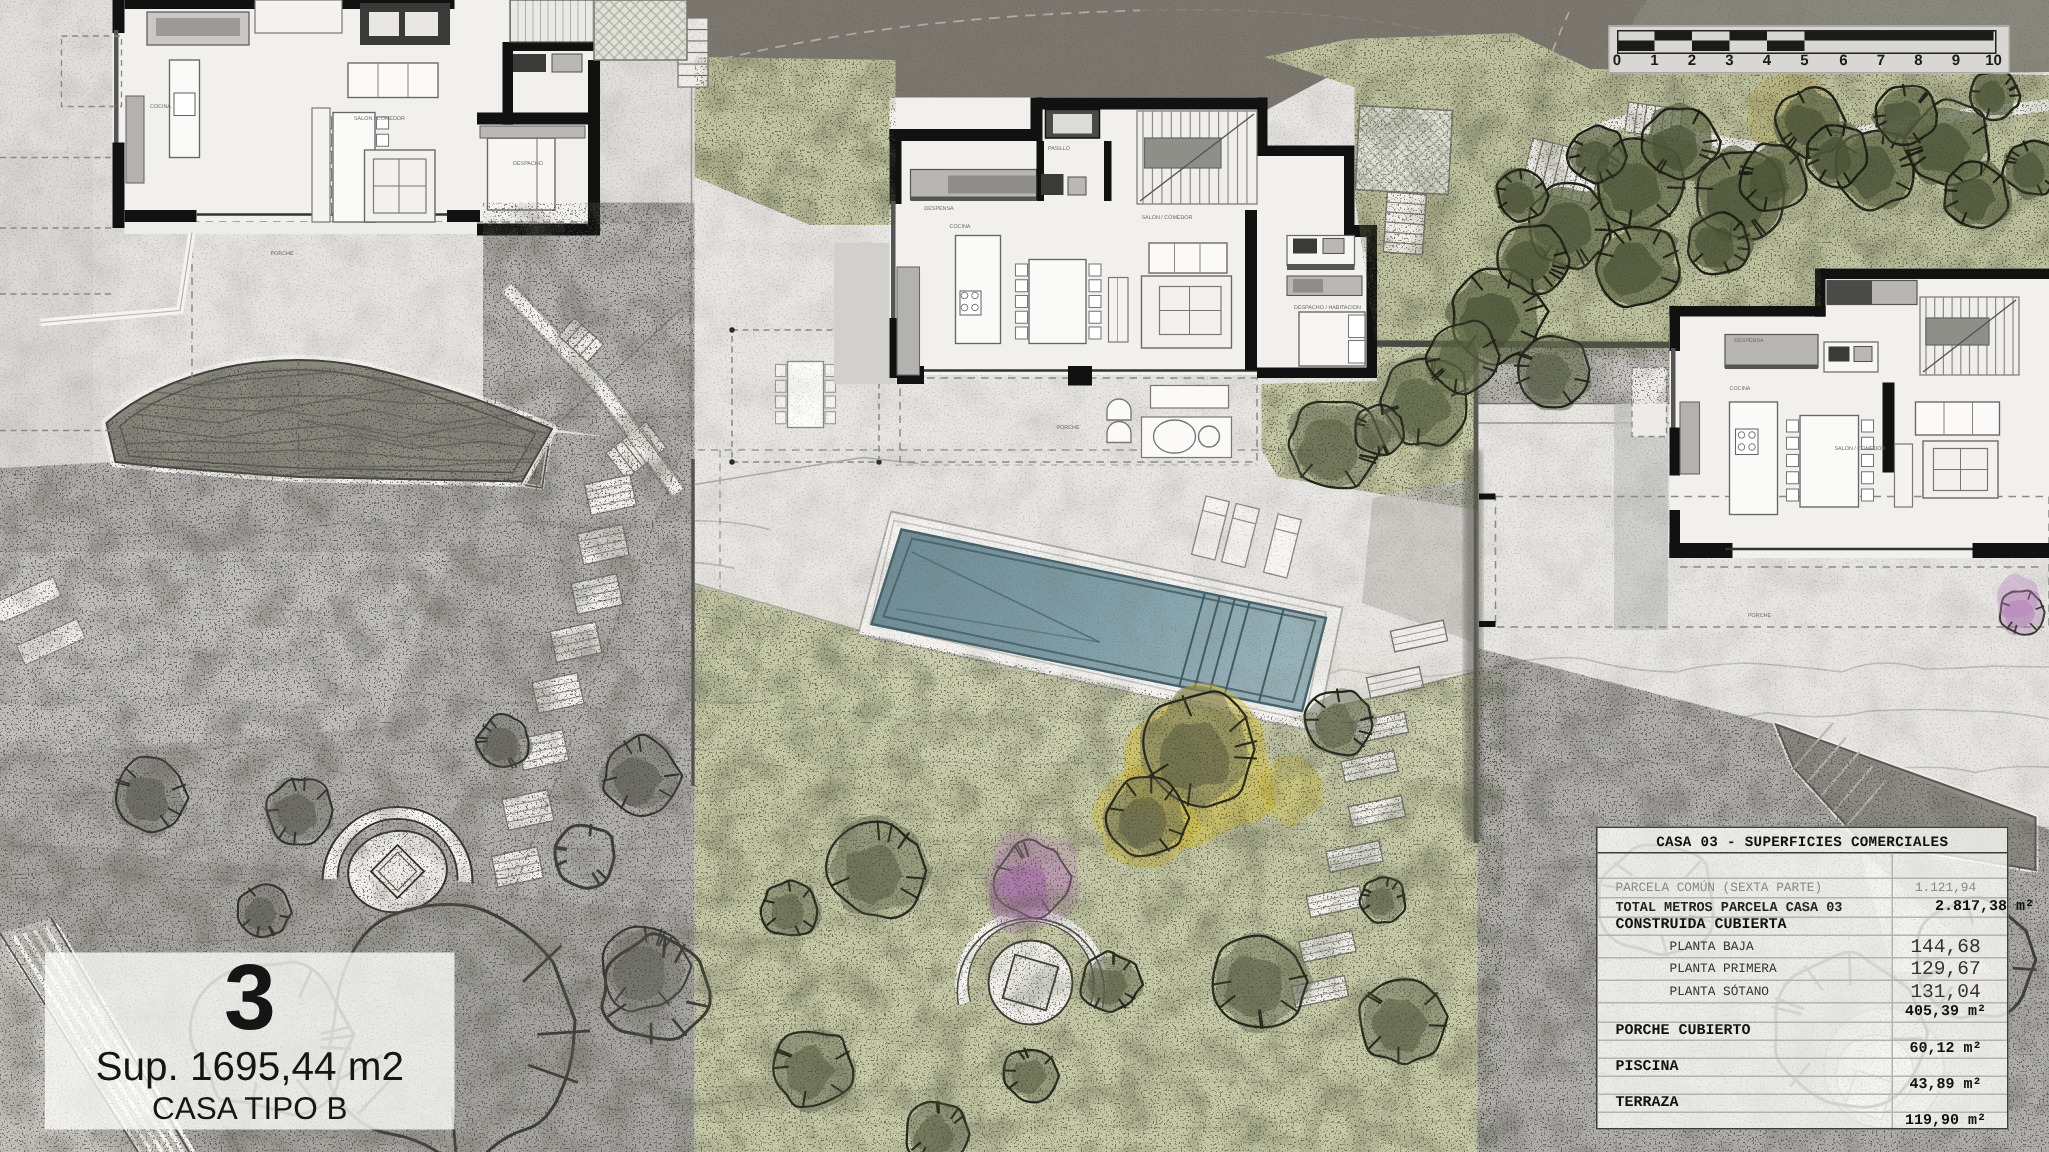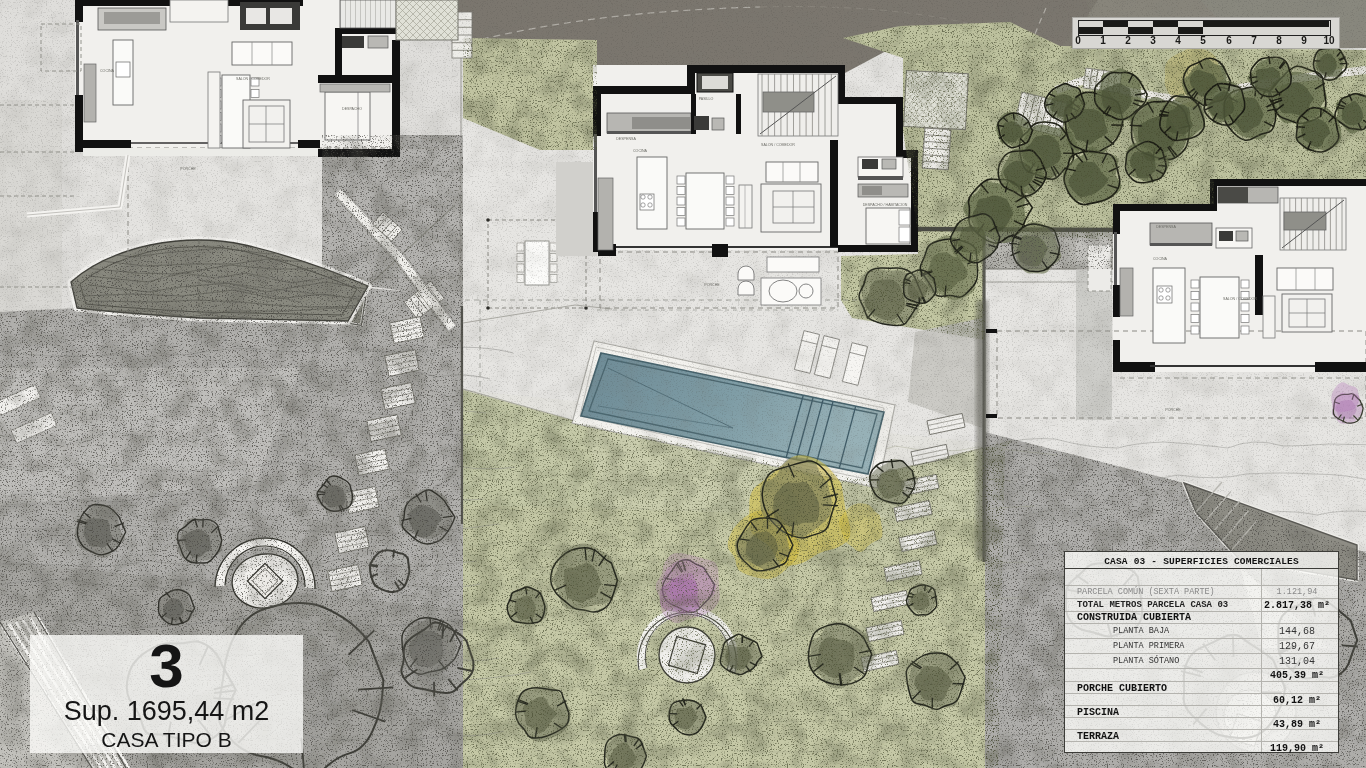--- a/index.html
+++ b/index.html
@@ -12,24 +12,24 @@
 .snum{position:absolute;top:17px;width:16px;text-align:center;font-size:10px;font-weight:bold;color:#1a1a18;}
 .tbl{position:absolute;left:1064px;top:551px;width:273px;height:200px;
   background:rgba(252,252,250,0.78);border:1.5px solid #3c3c38;font-family:Liberation Mono, monospace;}
 .tr{position:absolute;left:0;width:100%;border-top:1px solid #b4b3ae;box-sizing:border-box;}
 .tr.head{border-top:none;border-bottom:1px solid #3c3c38;}
 .th{font-weight:bold;font-size:9.5px;text-align:center;padding-top:4px;color:#111;letter-spacing:0.2px;}
 .tl{position:absolute;left:12px;top:50%;transform:translateY(-50%);white-space:nowrap;}
 .tv{position:absolute;left:196px;width:72px;text-align:center;top:50%;transform:translateY(-50%);white-space:nowrap;}
 .b1 .tl,.b1 .tv{font-weight:bold;font-size:10px;color:#111;}
 .b2 .tl{font-weight:bold;font-size:9px;color:#222;}
-.b2 .tv{font-weight:bold;font-size:10px;color:#111;}
+.b2 .tv{font-weight:bold;font-size:10px;color:#111;padding-left:26px;}
 .gray .tl,.gray .tv{font-size:8.5px;color:#888;}
 .sub .tl{font-size:8.5px;color:#333;left:48px;}
-.sub .tv{font-size:10px;color:#333;}
+.sub .tv{font-size:13px;color:#333;}
 .bv .tv{font-weight:bold;font-size:10px;color:#111;}
 .tdiv{position:absolute;left:196px;top:17px;bottom:0;width:1px;background:#b4b3ae;}
 .lbl{position:absolute;left:30px;top:635px;width:273px;height:118px;
   background:rgba(252,252,250,0.78);text-align:center;color:#151515;}
 .l3{font-size:62px;font-weight:bold;line-height:56px;margin-top:3px;}
 .ls{font-size:27px;margin-top:2px;}
 .lc{font-size:21px;margin-top:1px;}
 </style></head>
 <body>
 <div class="page">

